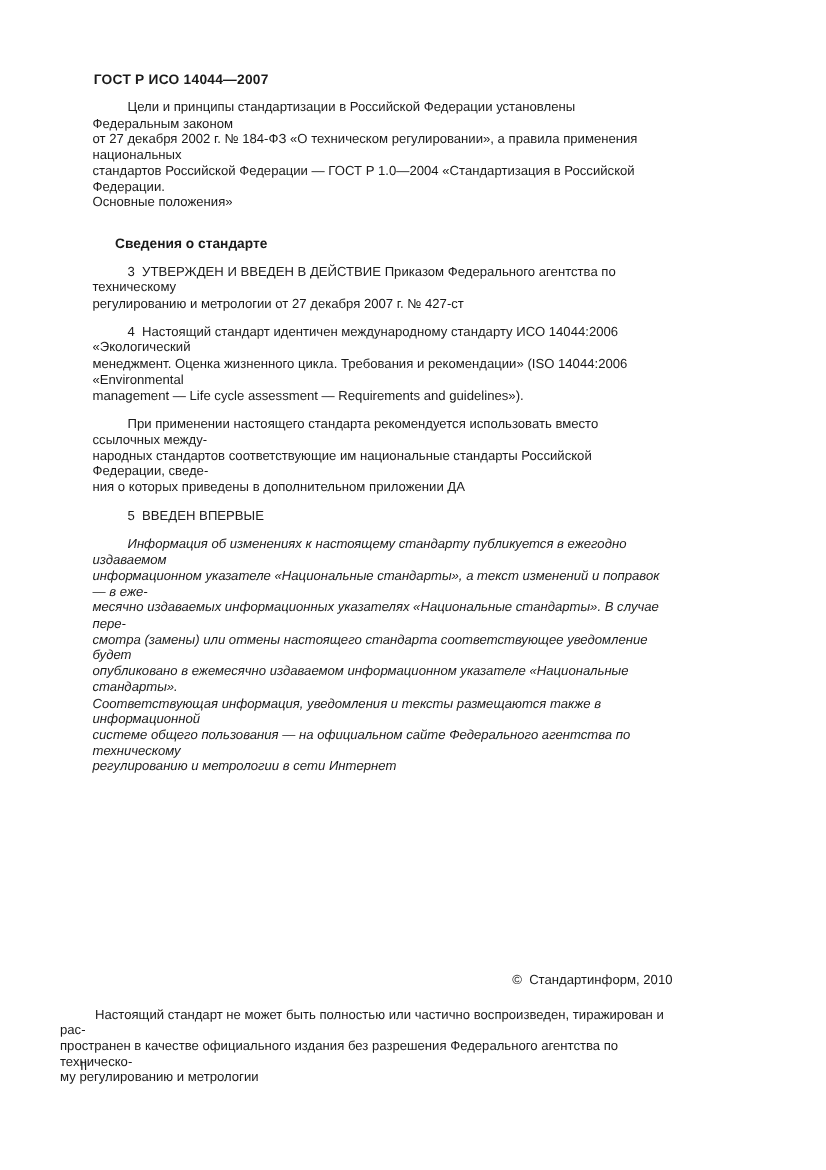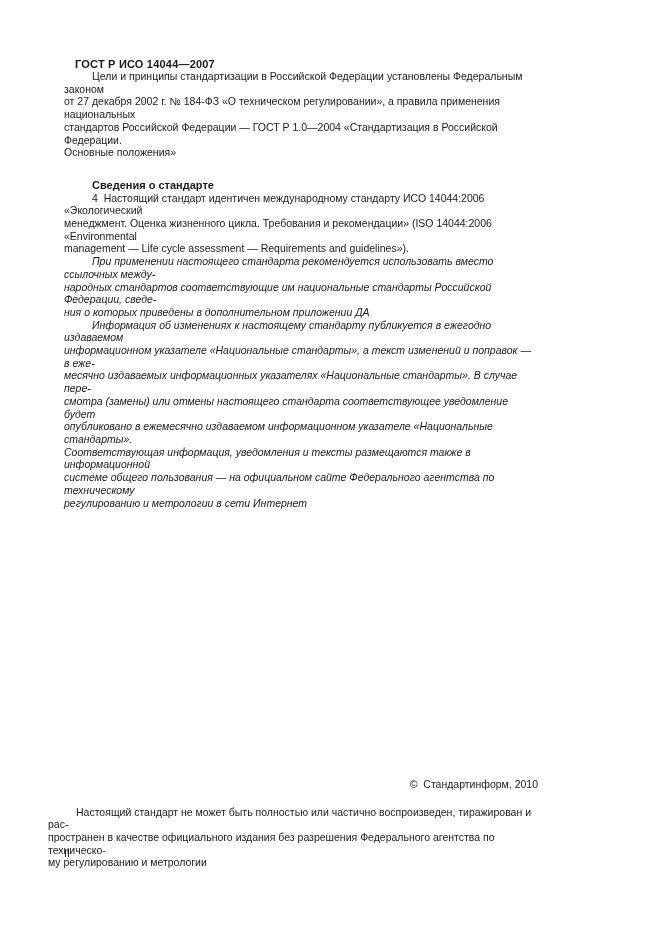--- a/index.html
+++ b/index.html
@@ -28,39 +28,39 @@
     margin-left: 11px;
     letter-spacing: 0.2px;
   }
   .page-title {
     margin-top: 21px;
     text-align: center;
     font-size: 12.5px;
     font-weight: bold;
   }
   p.body-text {
-    margin: 0;
+    margin: 10px;
     font-size: 10.5px;
     line-height: 12.7px;
     white-space: pre-line;      
     text-indent: 28px;
     text-align: left;
   }
   .intro       { margin-top: 19px; }
   .info-heading{
     margin-top: 20px;
     font-size: 11px;
     line-height: 12.7px;
     font-weight: bold;
     text-indent: 28px;
     white-space: pre-line;
     margin-bottom: 0;
   }
   .item        { margin-top: 12.7px; }
-  .item-cont   { margin-top: 0; font-style: italic; }
+  .item-cont   { margin-top: 0; }
   .note {
     margin-top: 34px;
     font-style: italic;
   }
   .copyright {
     position: absolute;
     top: 778px;
     right: 44px;
     font-size: 10.5px;
     line-height: 12.7px;
@@ -93,29 +93,32 @@
 
   <p class="body-text intro">Цели и принципы стандартизации в Российской Федерации установлены Федеральным законом
 от 27 декабря 2002 г. № 184-ФЗ «О техническом регулировании», а правила применения национальных
 стандартов Российской Федерации — ГОСТ Р 1.0—2004 «Стандартизация в Российской Федерации.
 Основные положения»</p>
 
   <p class="info-heading">Сведения о стандарте</p>
 
 
 
+  <p class="body-text item">3&nbsp;&nbsp;УТВЕРЖДЕН И ВВЕДЕН В ДЕЙСТВИЕ Приказом Федерального агентства по техническому
+регулированию и метрологии от 27 декабря 2007 г. № 427-ст</p>
 
   <p class="body-text item">4&nbsp;&nbsp;Настоящий стандарт идентичен международному стандарту ИСО 14044:2006 «Экологический
 менеджмент. Оценка жизненного цикла. Требования и рекомендации» (ISO 14044:2006 «Environmental
 management — Life cycle assessment — Requirements and guidelines»).</p>
 
   <p class="body-text item-cont">При применении настоящего стандарта рекомендуется использовать вместо ссылочных между-
 народных стандартов соответствующие им национальные стандарты Российской Федерации, сведе-
 ния о которых приведены в дополнительном приложении ДА</p>
 
+  <p class="body-text item">5&nbsp;&nbsp;ВВЕДЕН ВПЕРВЫЕ</p>
 
   <p class="body-text note">Информация об изменениях к настоящему стандарту публикуется в ежегодно издаваемом
 информационном указателе «Национальные стандарты», а текст изменений и поправок — в еже-
 месячно издаваемых информационных указателях «Национальные стандарты». В случае пере-
 смотра (замены) или отмены настоящего стандарта соответствующее уведомление будет
 опубликовано в ежемесячно издаваемом информационном указателе «Национальные стандарты».
 Соответствующая информация, уведомления и тексты размещаются также в информационной
 системе общего пользования — на официальном сайте Федерального агентства по техническому
 регулированию и метрологии в сети Интернет</p>
 

